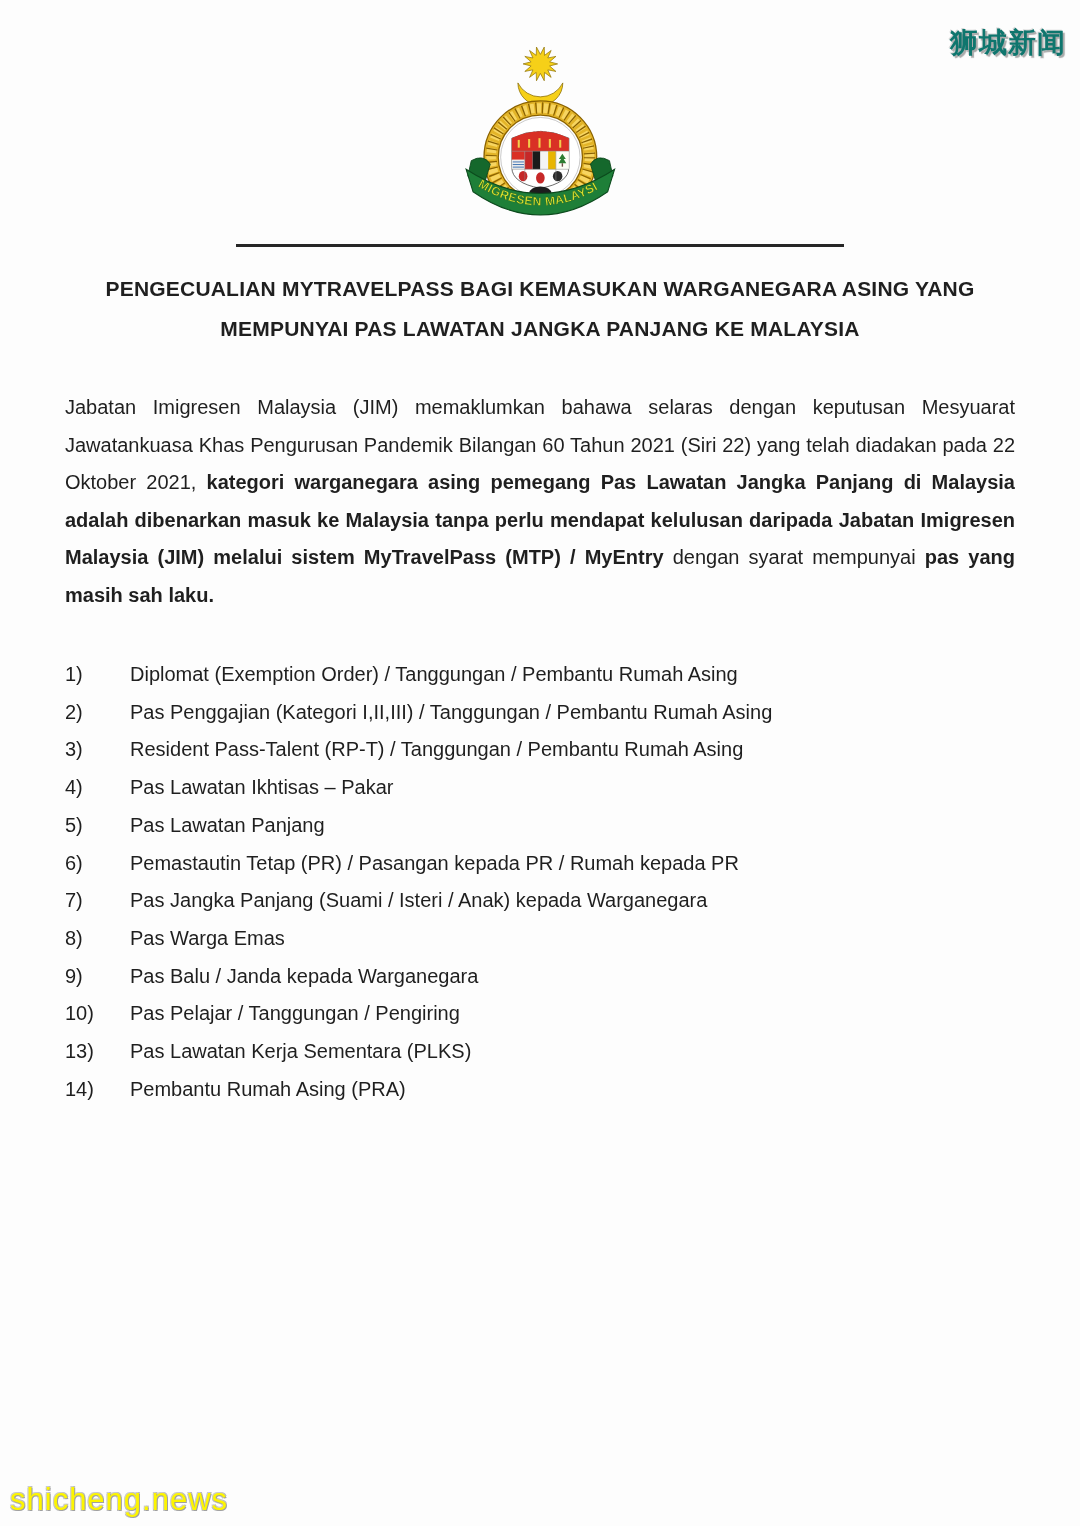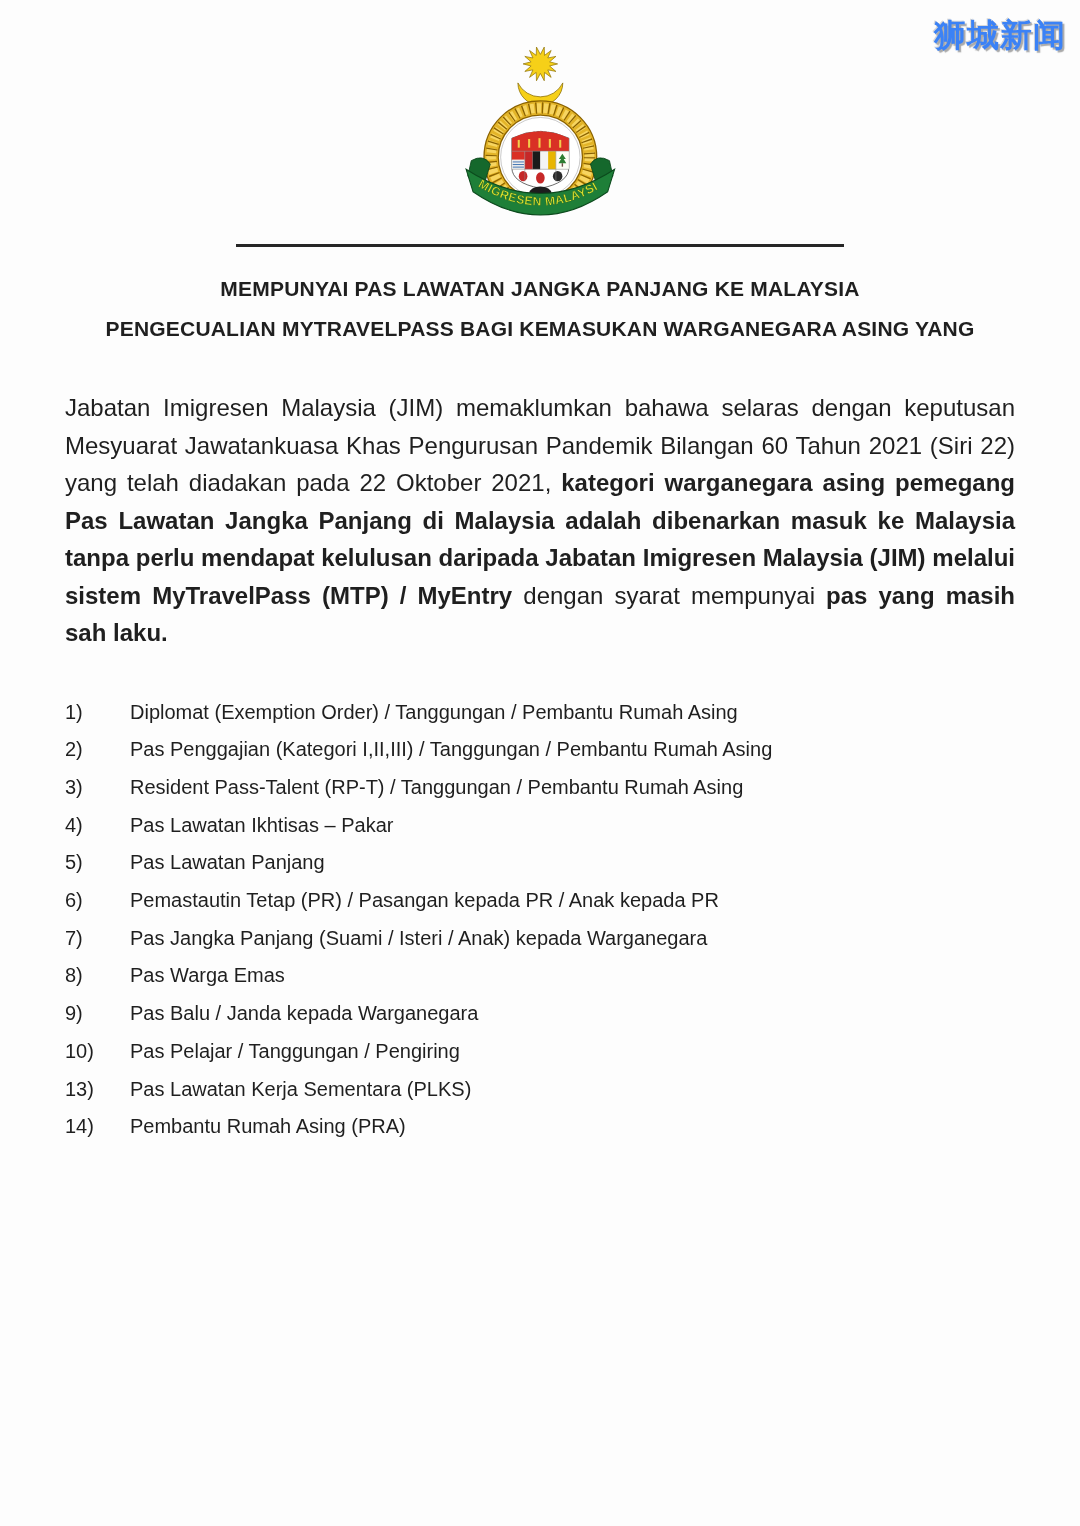--- a/index.html
+++ b/index.html
@@ -8,23 +8,23 @@
     position: relative;
     width: 1080px;
     height: 1526px;
     margin: 0 auto;
     background: #fdfdfd;
     font-family: "Liberation Sans", "DejaVu Sans", sans-serif;
     color: #1f1f1f;
     overflow: hidden;
   }
   .wm-top {
-    position: absolute; top: 14px; right: 14px;
-    font-size: 32px; font-weight: bold;
-    color: #3b82f6;
+    position: absolute; top: 24px; right: 14px;
+    font-size: 28px; font-weight: bold;
+    color: #0f766e;
     text-shadow: 2px 2px 1px #a9a9a9, -1px -1px 0 #d8d8d8;
     font-family: "DejaVu Sans", sans-serif;
     letter-spacing: 1px;
   }
   .wm-bottom {
     position: absolute; left: 10px; bottom: 8px;
     font-size: 31px;
     color: #fdf500;
     letter-spacing: 1px;
     text-shadow: 1px 1px 0 #a0a0a0, -1px -1px 0 #cccccc, 1px -1px 0 #bdbdbd, -1px 1px 0 #bdbdbd;
@@ -41,21 +41,21 @@
     border-top: 3px solid #262626;
     margin: 16px auto 0;
   }
   .doc-title {
     text-align: center; font-weight: bold;
     font-size: 21px; line-height: 40px;
     margin-top: 22px; letter-spacing: 0.2px;
   }
   .body-text {
     width: 950px; margin: 0 auto;
-    font-size: 24px; line-height: 37.5px;
+    font-size: 20px; line-height: 37.5px;
     text-align: justify;
   }
   .p1 { margin-top: 40px; }
   .p2 { margin-top: 38px; }
   .b { font-weight: bold; }
   .list { width: 950px; margin: 42px auto 0; font-size: 20px; }
   .li { display: flex; line-height: 37.7px; }
   .li .num { width: 65px; flex: none; }
   .li .txt { flex: 1; }
 </style>
@@ -133,22 +133,22 @@
           <textPath href="#ribbonTextPath" startOffset="50%">IMIGRESEN MALAYSIA</textPath>
         </text>
       </g>
     </svg>
   </div>
 
 
   <hr class="rule">
 
   <div class="doc-title">
+    <div>PENGECUALIAN MYTRAVELPASS BAGI KEMASUKAN WARGANEGARA ASING YANG</div>
     <div>MEMPUNYAI PAS LAWATAN JANGKA PANJANG KE MALAYSIA</div>
-    <div>PENGECUALIAN MYTRAVELPASS BAGI KEMASUKAN WARGANEGARA ASING YANG</div>
   </div>
 
   <p class="body-text p1"><span>Jabatan Imigresen Malaysia (JIM) memaklumkan bahawa selaras dengan keputusan Mesyuarat Jawatankuasa Khas Pengurusan Pandemik Bilangan 60 Tahun 2021 (Siri 22) yang telah diadakan pada 22 Oktober 2021, </span><span class="b">kategori warganegara asing pemegang Pas Lawatan Jangka Panjang di Malaysia adalah dibenarkan masuk ke Malaysia tanpa perlu mendapat kelulusan daripada Jabatan Imigresen Malaysia (JIM) melalui sistem MyTravelPass (MTP) / MyEntry</span><span> dengan syarat mempunyai </span><span class="b">pas yang masih sah laku.</span></p>
 
 
   <div class="list">
     <div class="li">
         <span class="num">1)</span>
         <span class="txt">Diplomat (Exemption Order) / Tanggungan / Pembantu Rumah Asing</span>
       </div>
@@ -163,21 +163,21 @@
     <div class="li">
         <span class="num">4)</span>
         <span class="txt">Pas Lawatan Ikhtisas – Pakar</span>
       </div>
     <div class="li">
         <span class="num">5)</span>
         <span class="txt">Pas Lawatan Panjang</span>
       </div>
     <div class="li">
         <span class="num">6)</span>
-        <span class="txt">Pemastautin Tetap (PR) / Pasangan kepada PR / Anak kepada PR</span>
+        <span class="txt">Pemastautin Tetap (PR) / Pasangan kepada PR / Rumah kepada PR</span>
       </div>
     <div class="li">
         <span class="num">7)</span>
         <span class="txt">Pas Jangka Panjang (Suami / Isteri / Anak) kepada Warganegara</span>
       </div>
     <div class="li">
         <span class="num">8)</span>
         <span class="txt">Pas Warga Emas</span>
       </div>
     <div class="li">
@@ -191,14 +191,15 @@
     <div class="li">
         <span class="num">13)</span>
         <span class="txt">Pas Lawatan Kerja Sementara (PLKS)</span>
       </div>
     <div class="li">
         <span class="num">14)</span>
         <span class="txt">Pembantu Rumah Asing (PRA)</span>
       </div>
   </div>
 
+  <div class="wm-bottom">shicheng.news</div>
 
 </div>
 
 </body></html>

